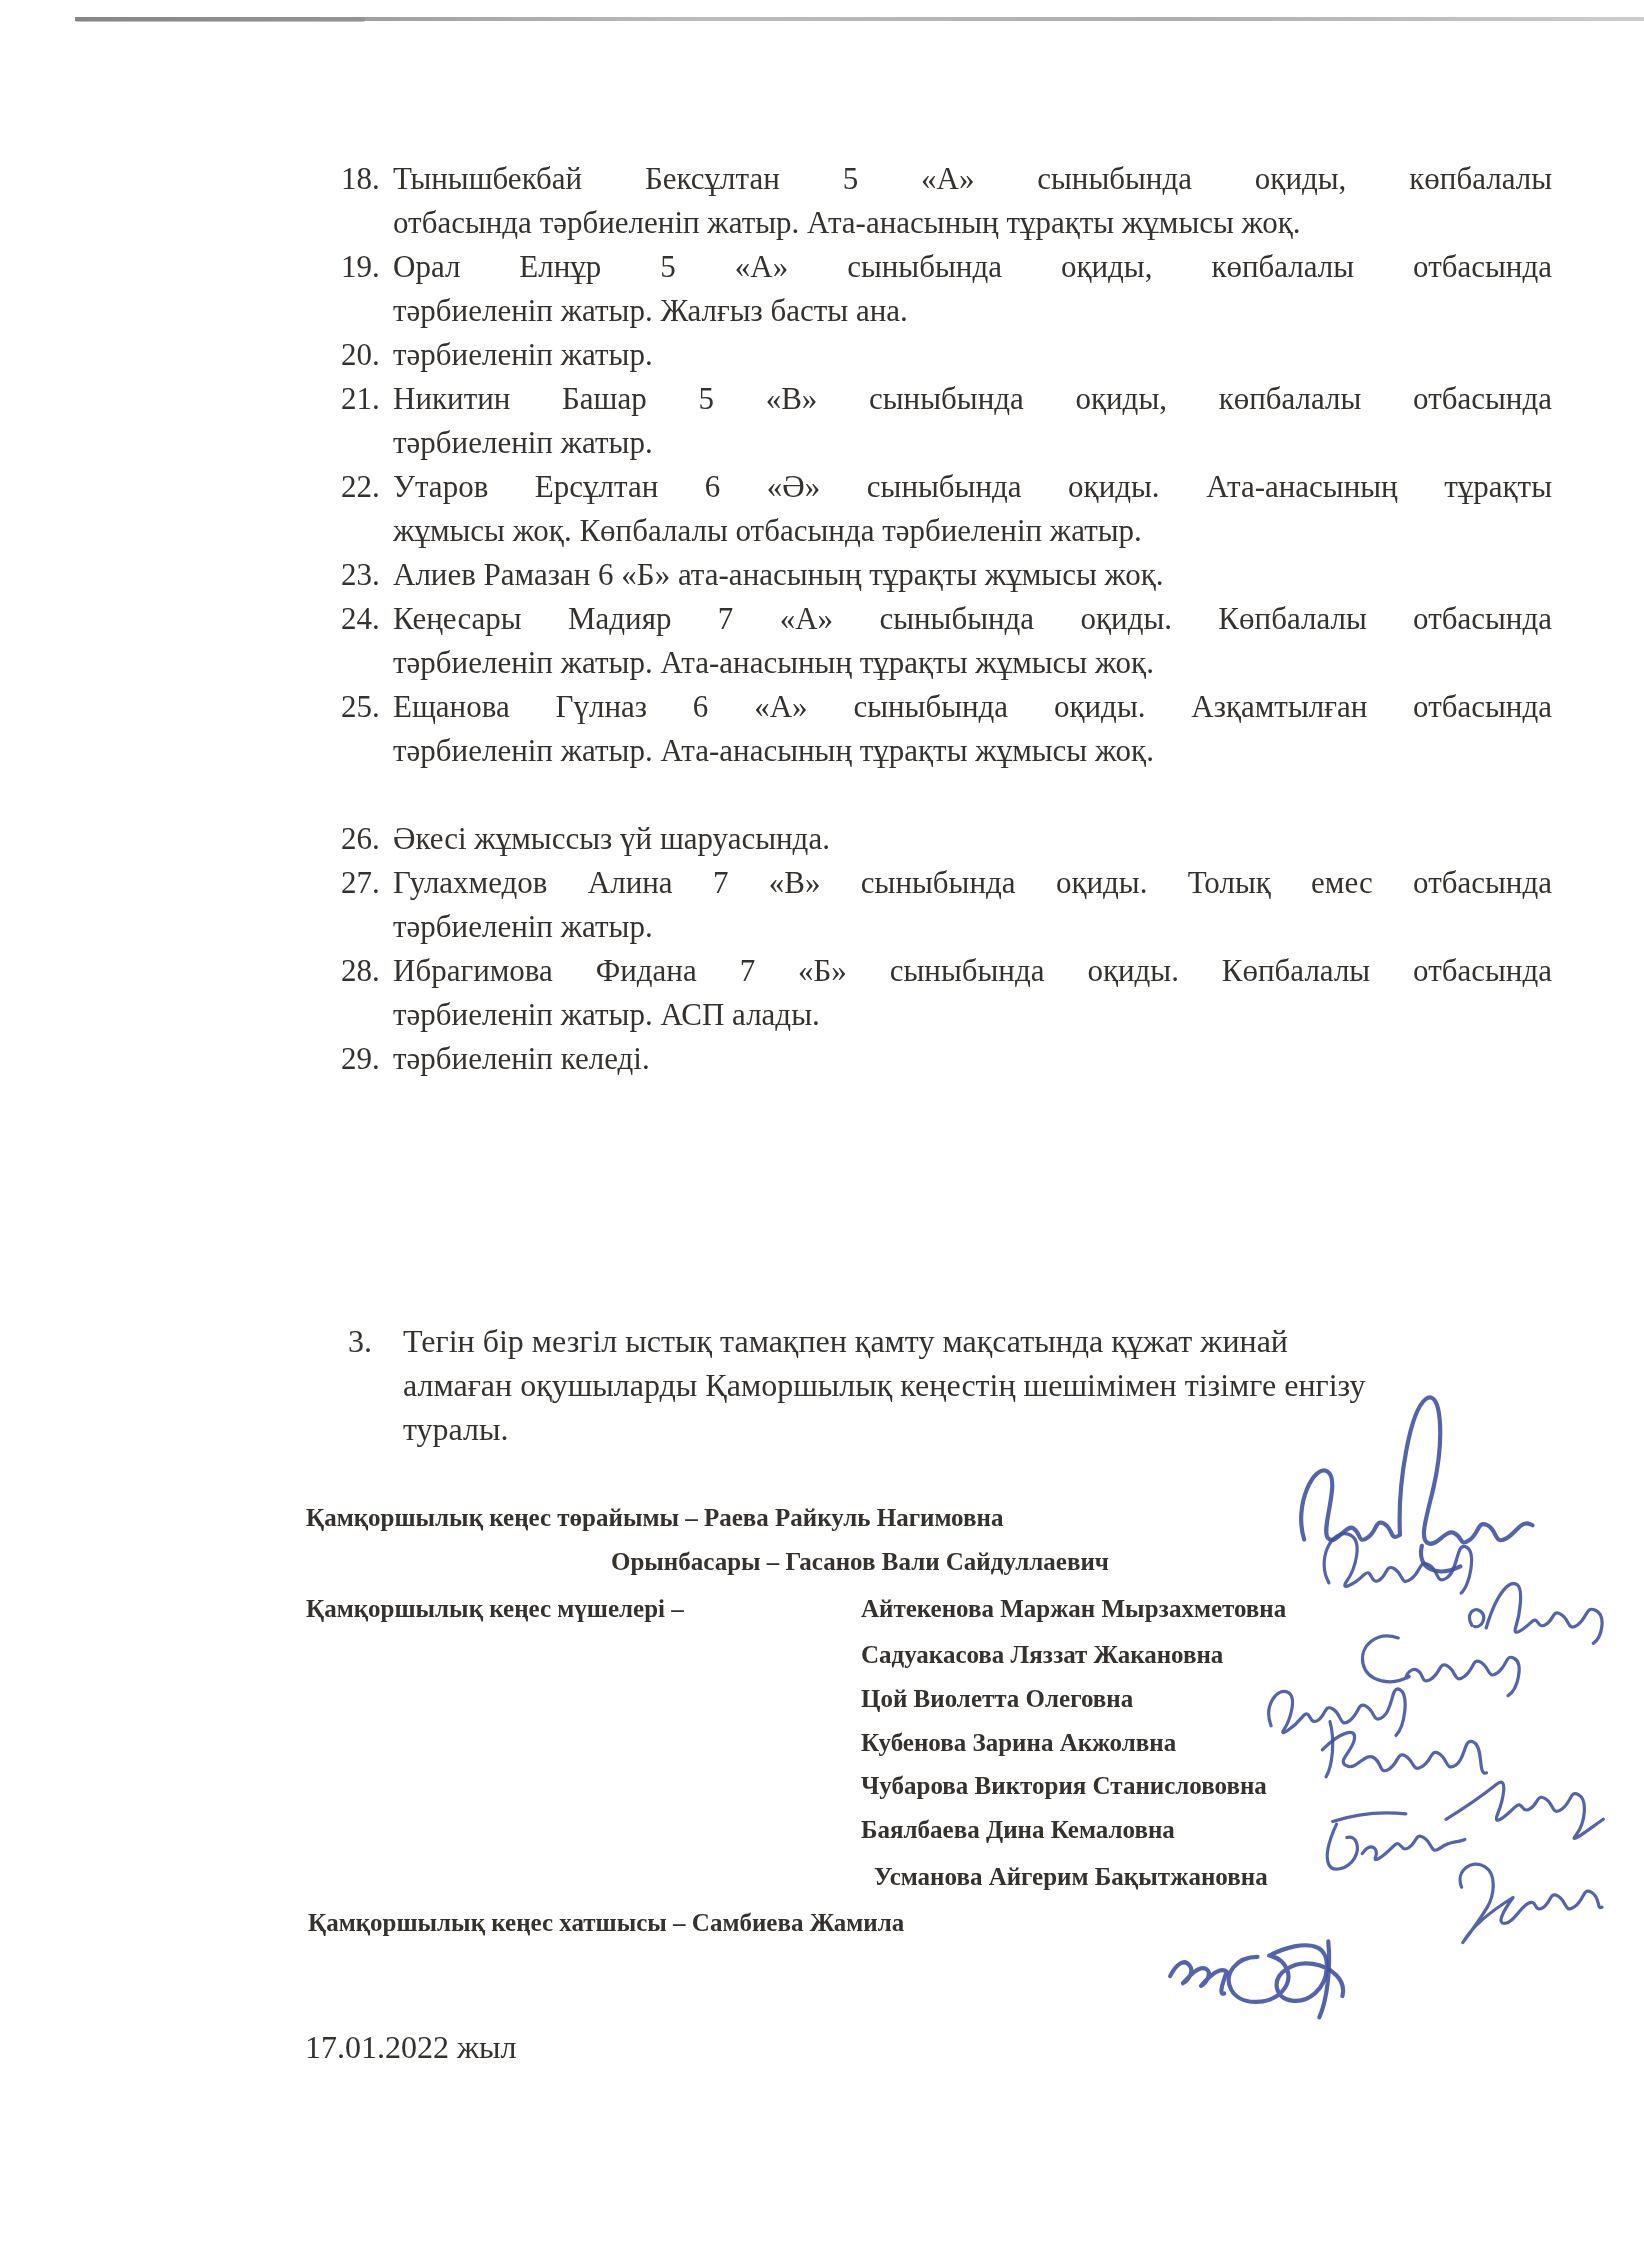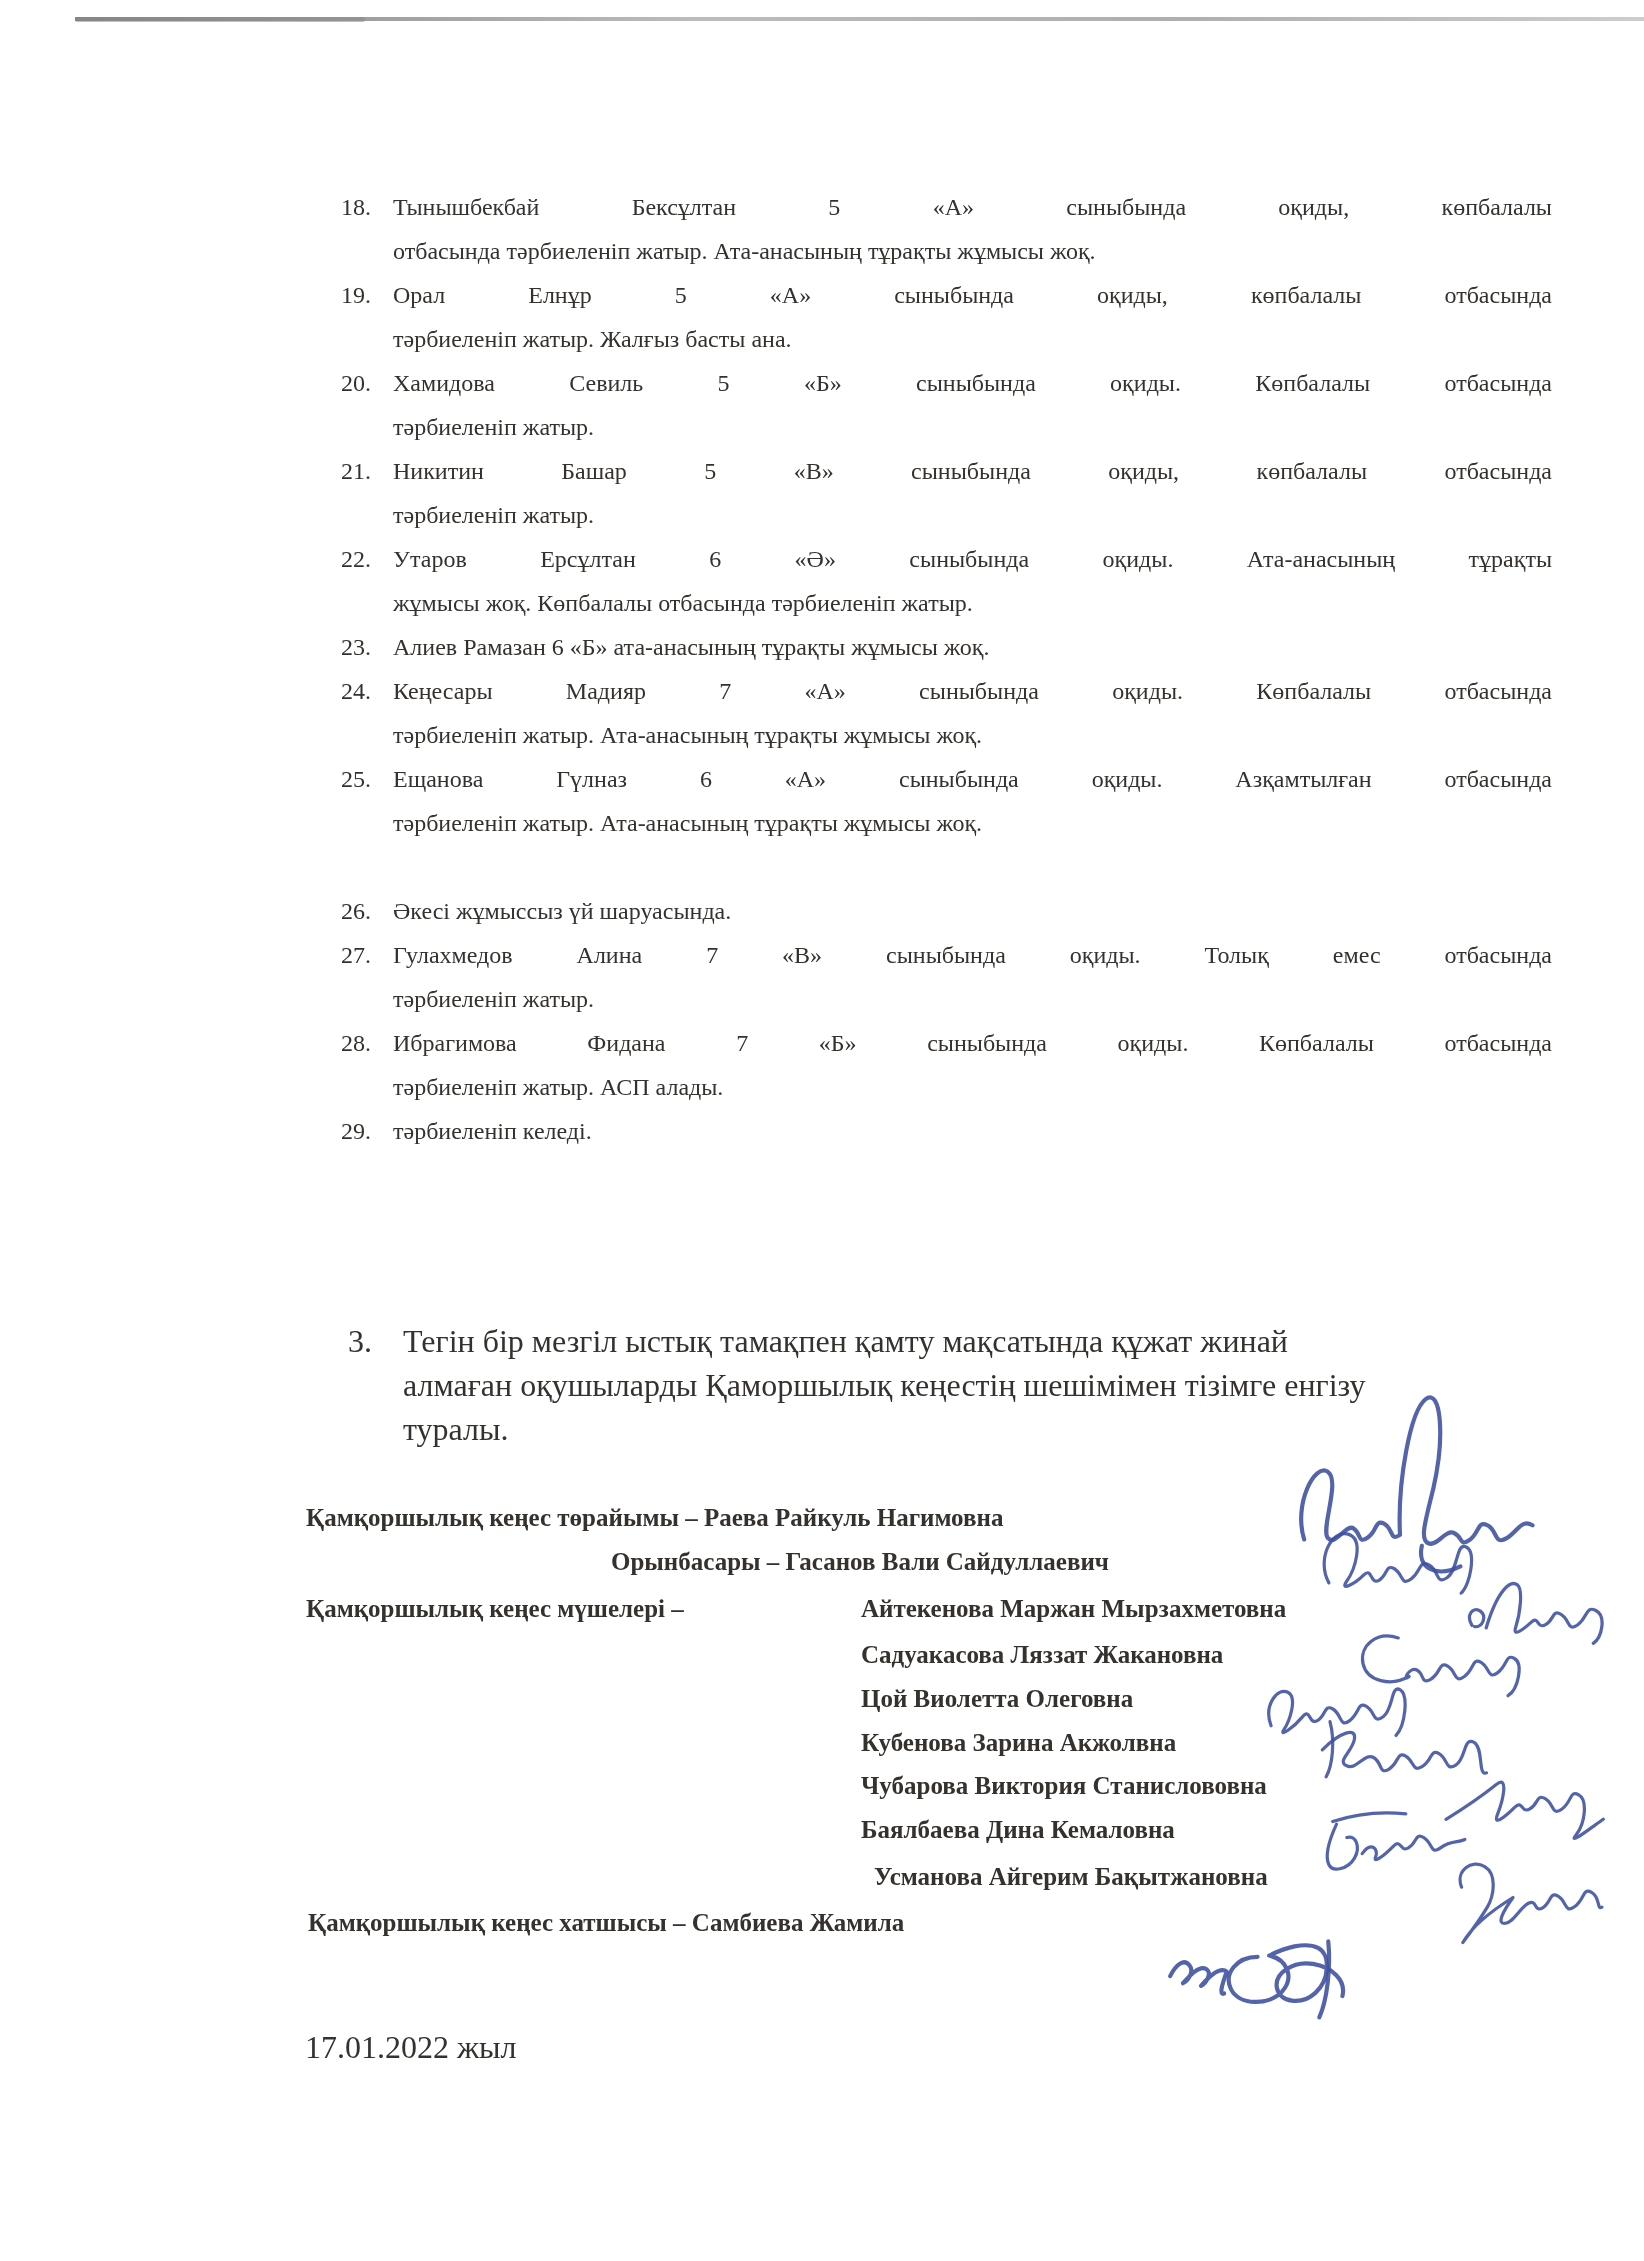--- a/index.html
+++ b/index.html
@@ -16,22 +16,22 @@
     position:absolute;left:75px;top:17.4px;width:1569px;height:3.2px;
     background:linear-gradient(to right,#828282 0%,#969696 12%,#bcbcbc 40%,#aeaeae 70%,#cdcdcd 100%);
   }
   .scanline-dark{
     position:absolute;left:75px;top:17px;width:290px;height:4.5px;
     background:#8b8b8b;opacity:.55;border-radius:1.9px;
   }
 
   
   .list{
-    position:absolute;left:341px;top:185px;width:1211px;
-    font-size:24px;line-height:44px;
+    position:absolute;left:341px;top:157px;width:1211px;
+    font-size:31px;line-height:44px;
   }
   .item{position:relative;padding-left:52px;}
   .item .num{position:absolute;left:0;top:0;}
   .ln{text-align:justify;}
   .ln.str{text-align-last:justify;}
   .gap{height:44px;}
 
   
   .resolution{
     position:absolute;left:348px;top:1319px;width:1185px;
@@ -87,21 +87,20 @@
     <div class="ln str">Тынышбекбай Бексұлтан 5 «А» сыныбында оқиды, көпбалалы</div>
     <div class="ln">отбасында тәрбиеленіп жатыр. Ата-анасының тұрақты жұмысы жоқ.</div>
   </div>
   <div class="item">
     <span class="num">19.</span>
     <div class="ln str">Орал Елнұр 5 «А» сыныбында оқиды, көпбалалы отбасында</div>
     <div class="ln">тәрбиеленіп жатыр. Жалғыз басты ана.</div>
   </div>
   <div class="item">
     <span class="num">20.</span>
-    <div class="ln str">Хамидова Севиль  5 «Б» сыныбында оқиды. Көпбалалы отбасында</div>
     <div class="ln">тәрбиеленіп жатыр.</div>
   </div>
   <div class="item">
     <span class="num">21.</span>
     <div class="ln str">Никитин Башар 5 «В» сыныбында оқиды, көпбалалы отбасында</div>
     <div class="ln">тәрбиеленіп жатыр.</div>
   </div>
   <div class="item">
     <span class="num">22.</span>
     <div class="ln str">Утаров Ерсұлтан 6 «Ә» сыныбында оқиды. Ата-анасының тұрақты</div>

